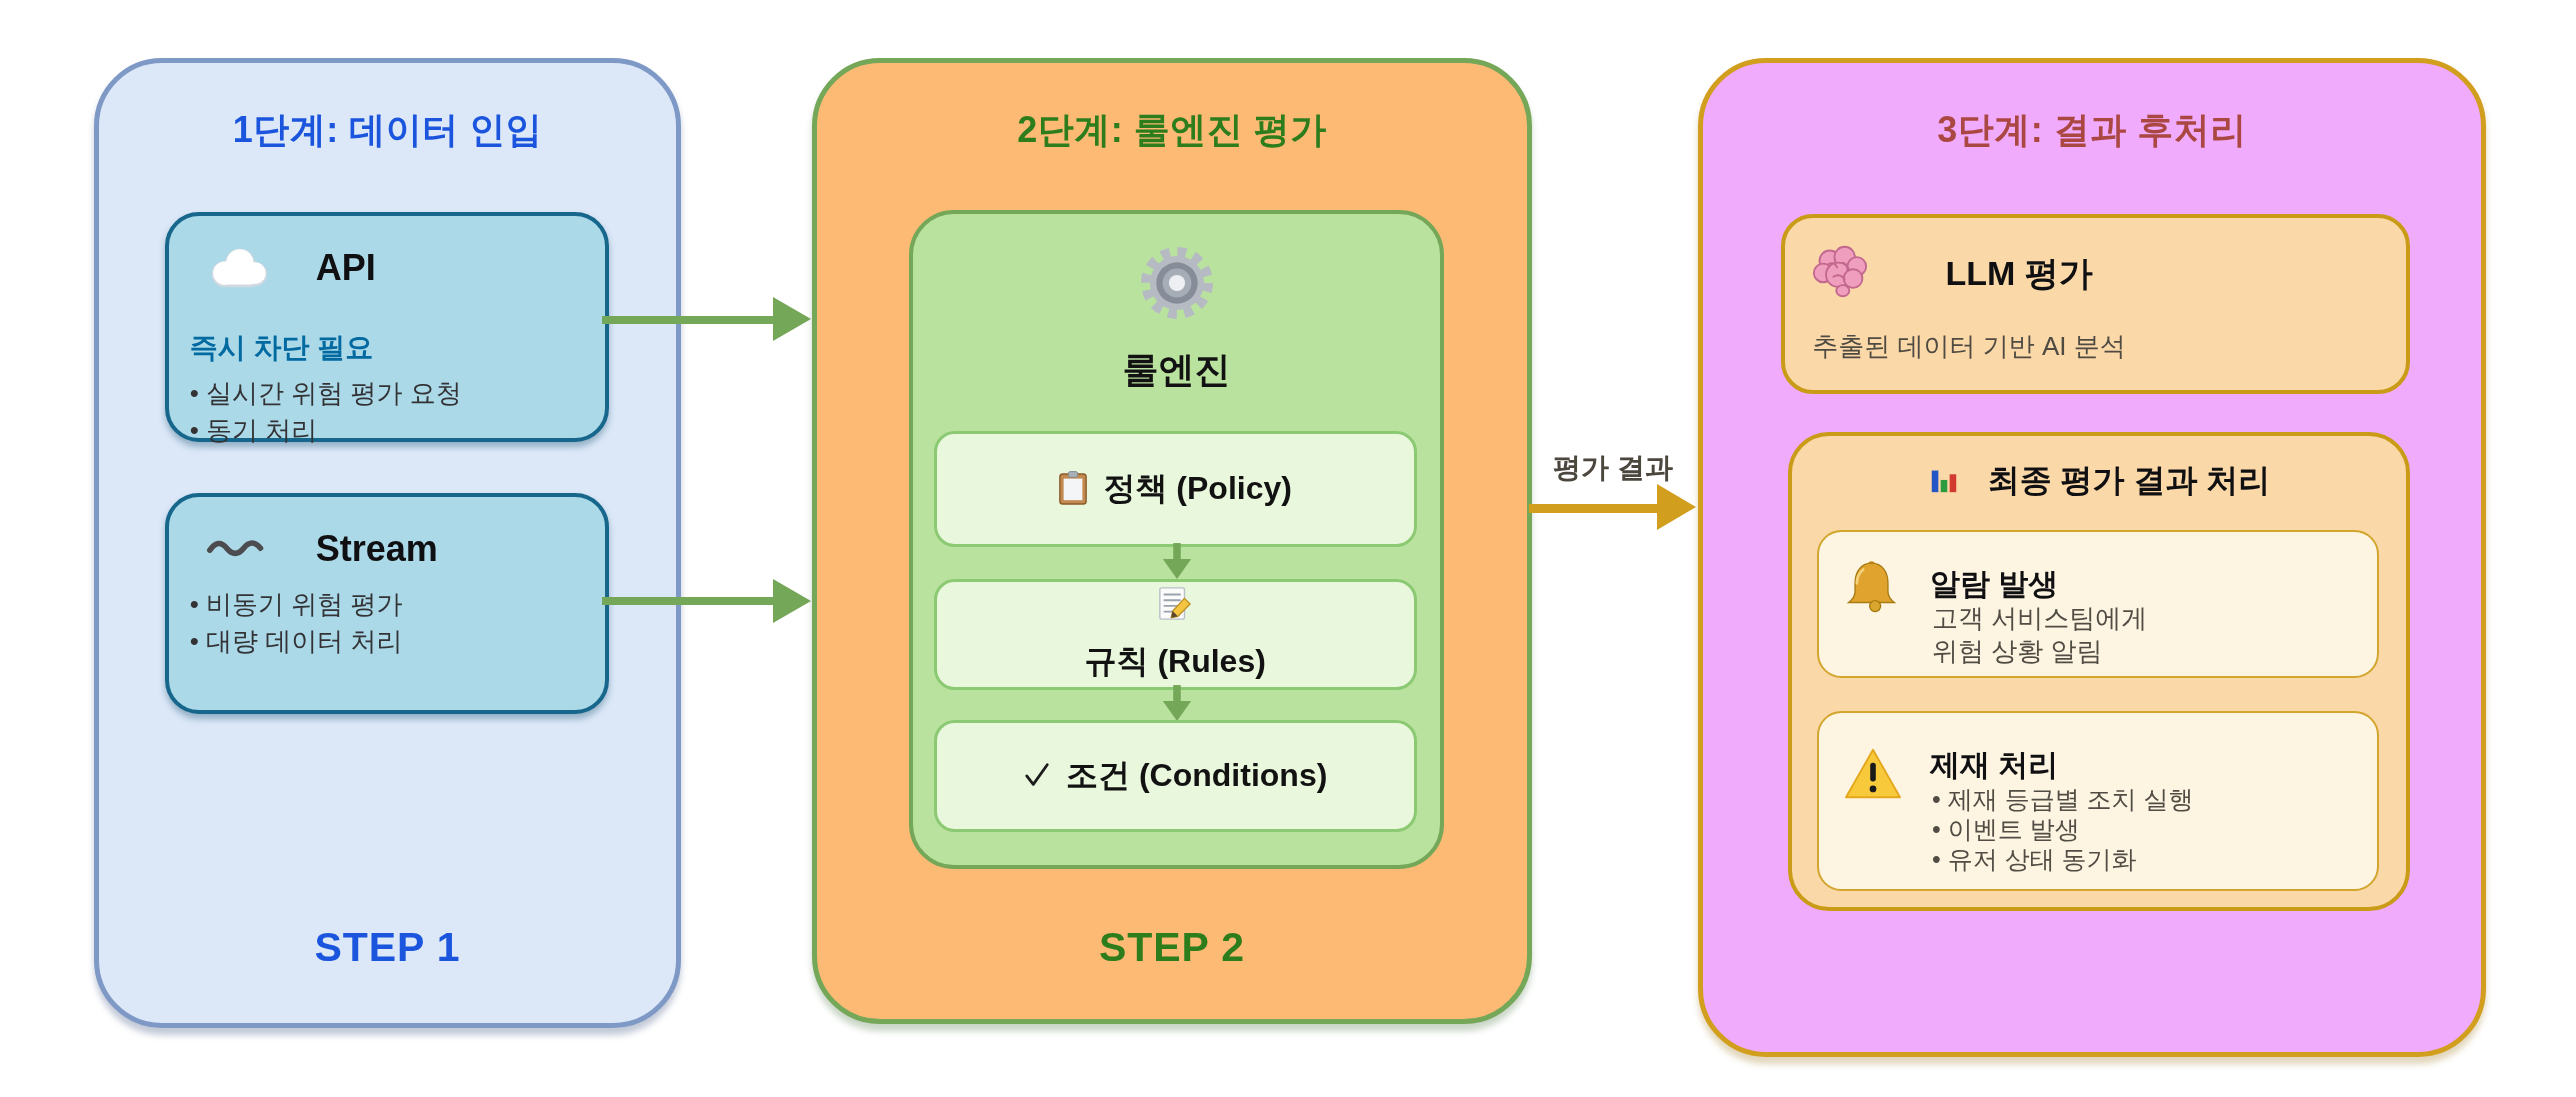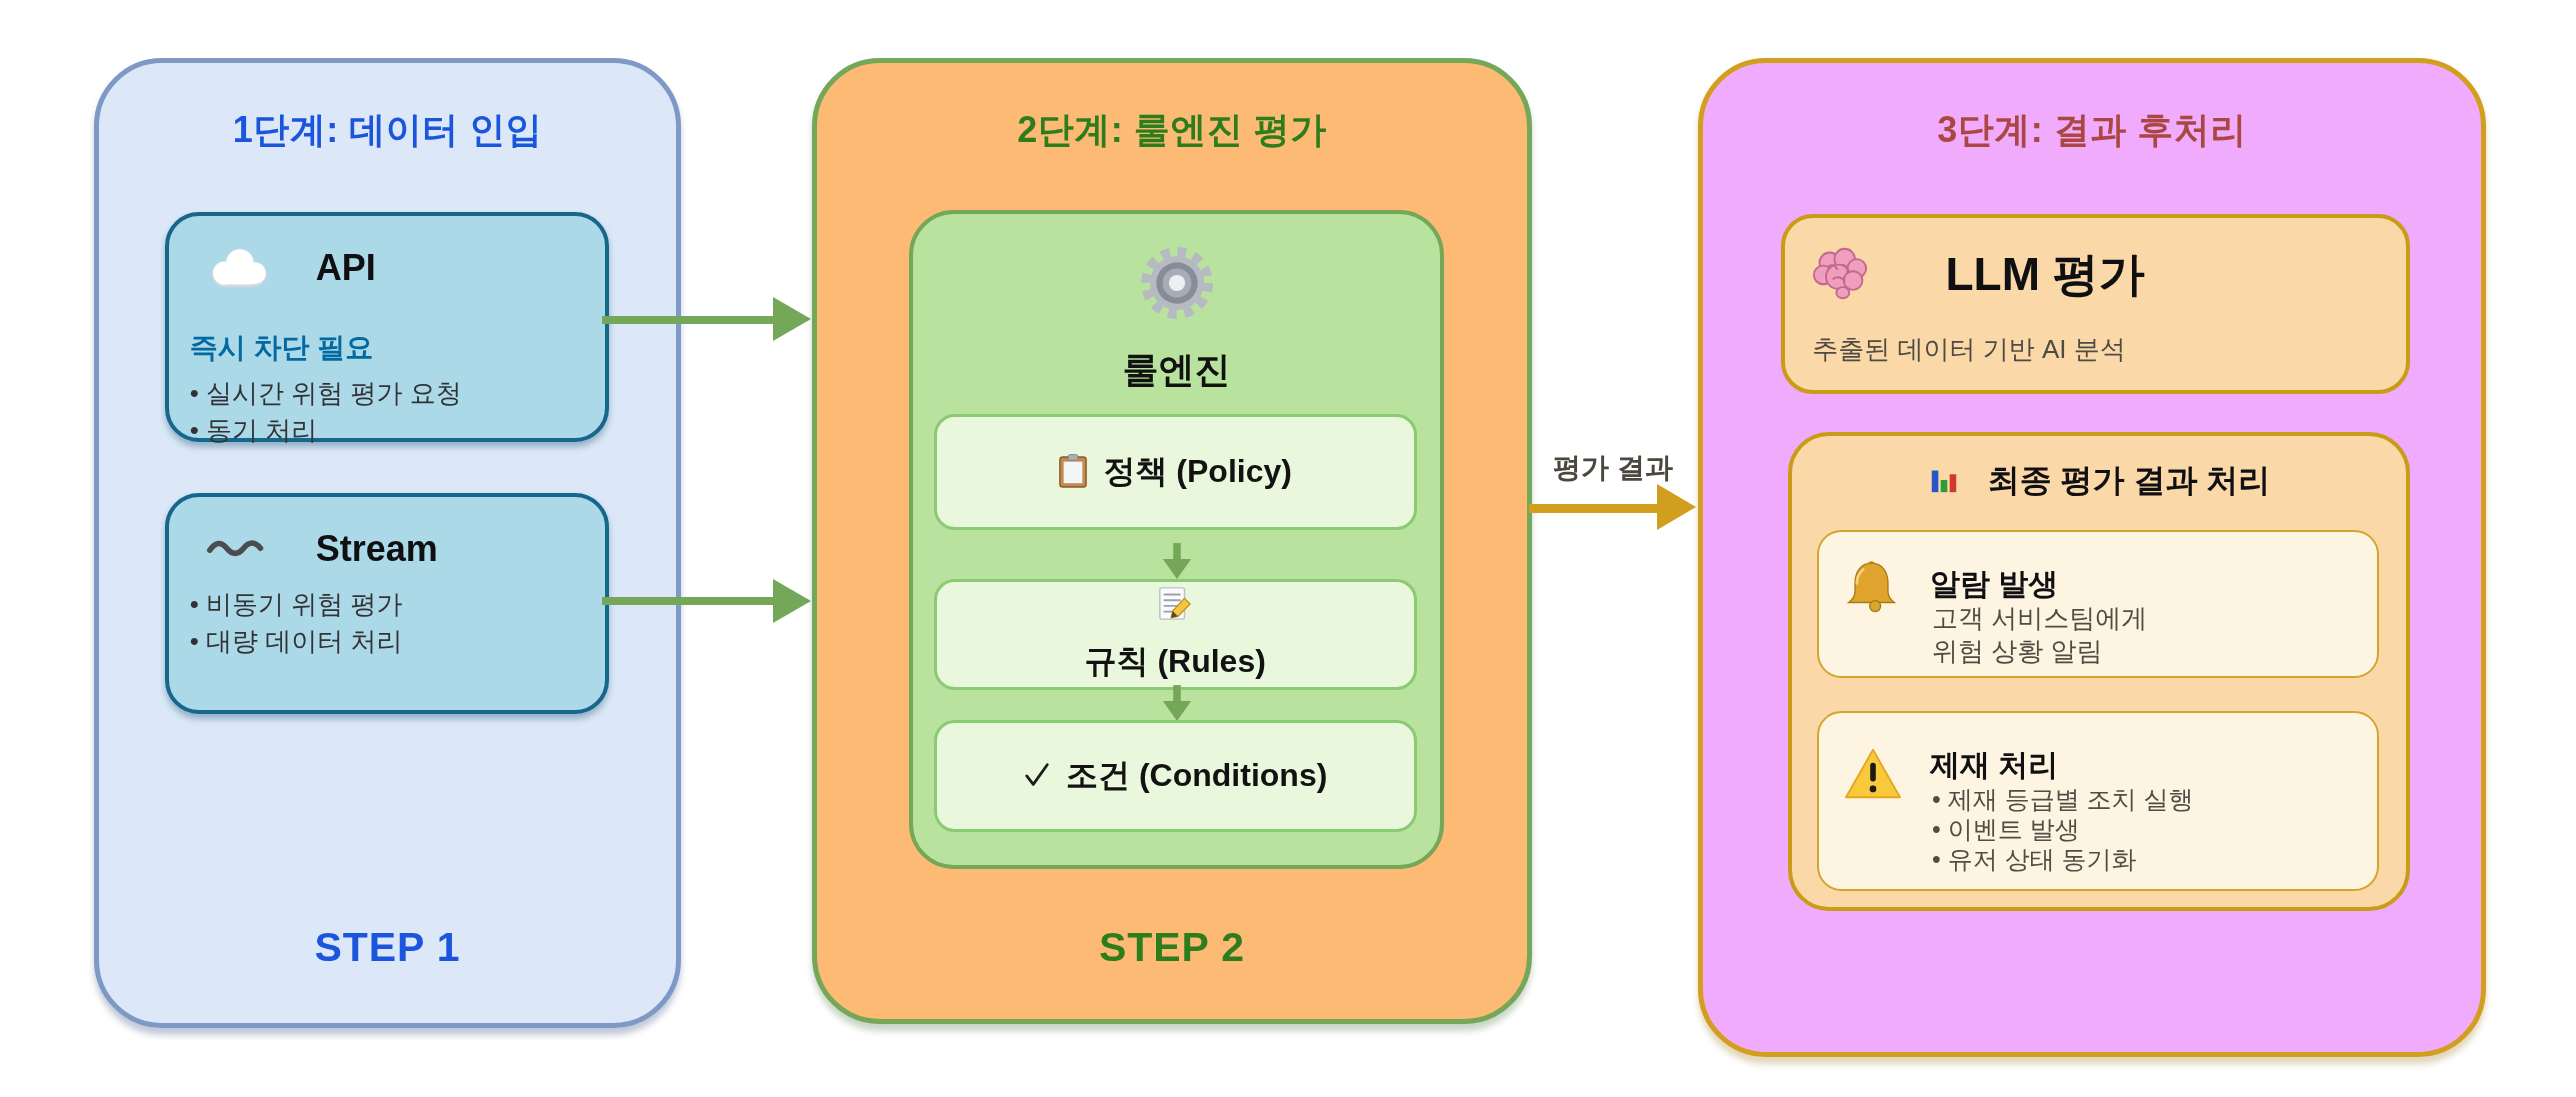--- a/index.html
+++ b/index.html
@@ -39,33 +39,33 @@
   .card-bullets { margin-top:8.5px; font-size:26px; color:#333336; line-height:37px; }
 
   
   .engine-box { position:absolute; left:92px; top:147px; width:535px; height:659px;
                 background:#b9e29f; border:4.7px solid #74a758; border-radius:45px; }
   .gear-wrap { position:absolute; top:24.4px; left:50%; transform:translateX(-50%); }
   .engine-label { position:absolute; top:132px; left:0; right:0; text-align:center;
                   font-size:36px; font-weight:bold; color:#121212; }
   .stage { position:absolute; left:20.7px; width:483px; background:#e9f8dc; border:3.8px solid #8cc973;
            border-radius:20.7px; display:flex; align-items:center; justify-content:center; gap:15px; }
-  .stage-policy { top:200px; height:116px; }
+  .stage-policy { top:217px; height:116px; }
   .stage-rules { top:365px; height:111px;flex-direction:column; }
   .stage-conditions { top:506px; height:112px; }
   .stage-label { font-size:32px; font-weight:bold; color:#121212; }
   .flow-arrow { position:absolute; left:50%; transform:translateX(-50%); }
   .flow-arrow.a1 { top:329px; }
   .flow-arrow.a2 { top:471px; }
 
   
   .llm-card { position:absolute; left:78px; top:151px; width:629px; height:180px;
               background:#fbd8a8; border:4.7px solid #c99b16; border-radius:32px; padding:26px 28px 0 23.5px; }
   .llm-head { display:flex; align-items:center; gap:75px; }
-  .llm-title { font-size:46px; font-weight:bold; color:#101012; }
+  .llm-title { font-size:34px; font-weight:bold; color:#101012; }
   .llm-body { margin-top:26px; font-size:26px; color:#4f4a42; padding-left:3.8px; }
 
   .final-box { position:absolute; left:85px; top:369px; width:622px; height:479px;
                background:#fbd8a8; border:4.7px solid #c99b16; border-radius:41px; }
   .final-head { display:flex; align-items:center; justify-content:center; gap:28px; margin-top:22.5px; }
   .final-title { font-size:32px; font-weight:bold; color:#101012; }
   .result-card { position:absolute; left:25px; width:562px; background:#fdf4e1;
                  border:2.8px solid #d2a62e; border-radius:24.4px; }
   .result-card.alarm { top:94px; height:148px; }
   .result-card.sanction { top:275px; height:180px; }

